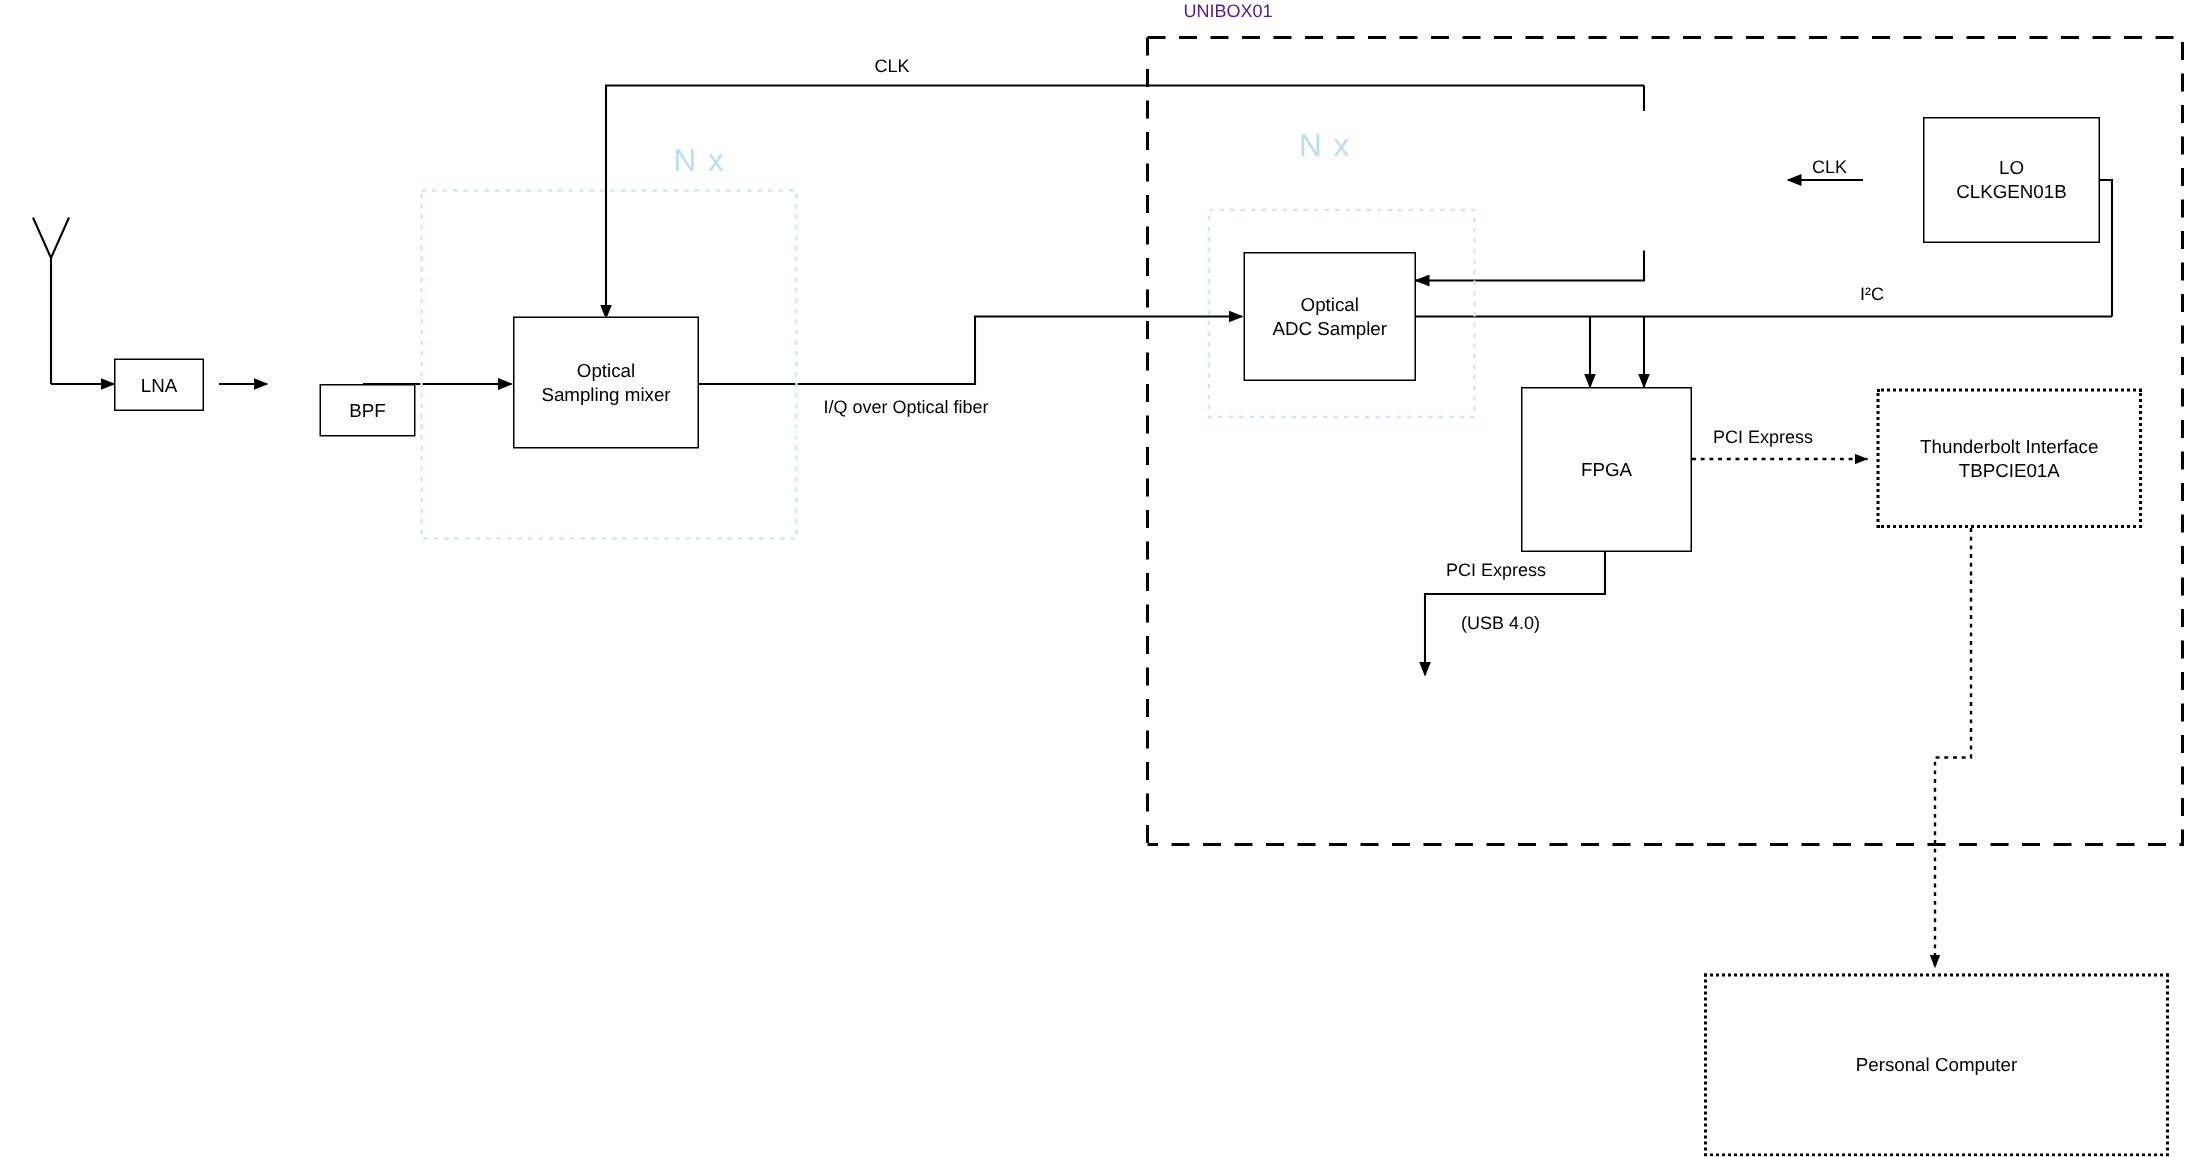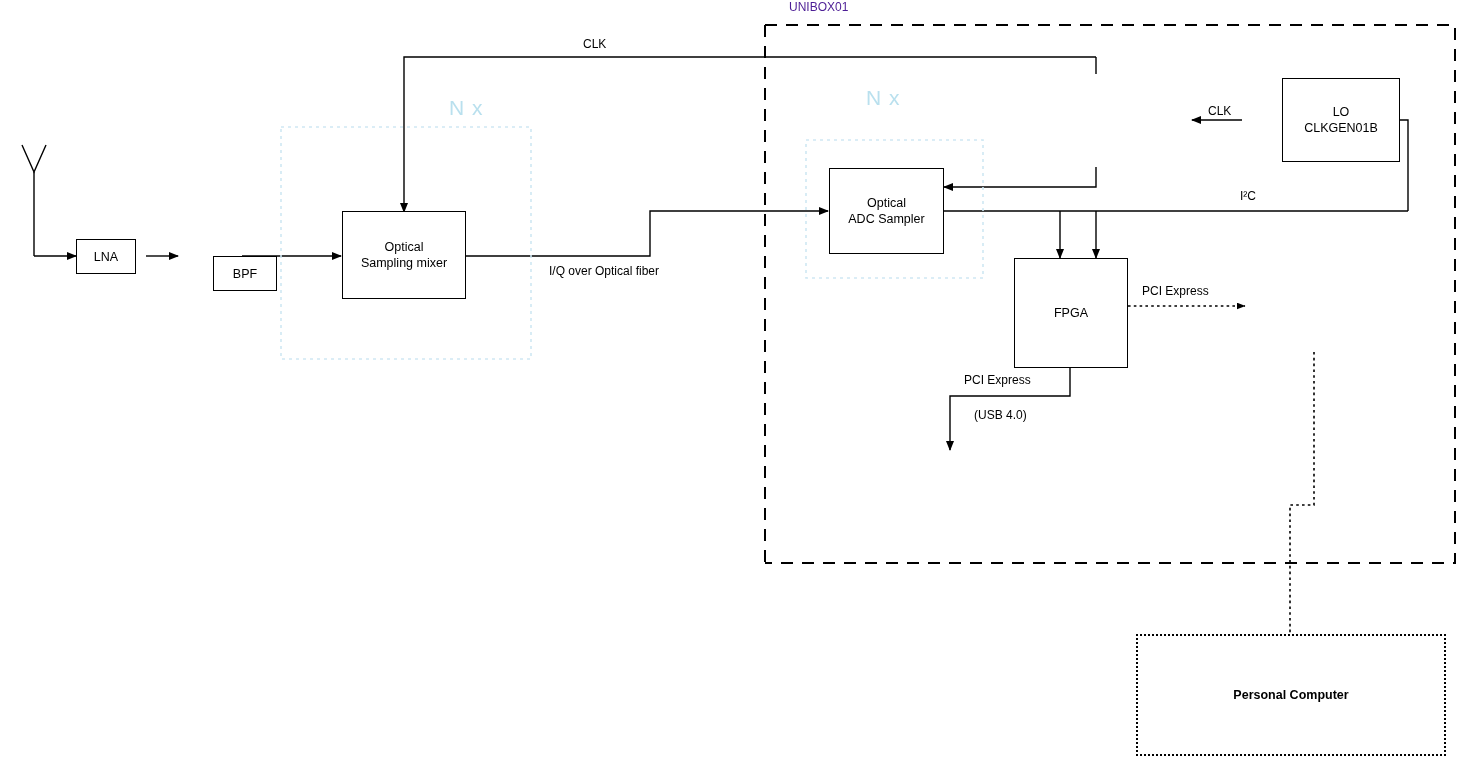--- a/index.html
+++ b/index.html
@@ -145,23 +145,27 @@
 
   <div class="node" style="left:1242px; top:78px; width:118px; height:84px; white-space:pre-line;margin-left:40px;">
     <span>LO
 CLKGEN01B</span>
   </div>
 
   <div class="node" style="left:1014px; top:258px; width:114px; height:110px;">
     <span>FPGA</span>
   </div>
 
+  <div class="node dotted" style="left:1251px; top:259px; width:177px; height:93px; white-space:pre-line;">
+    <span>Thunderbolt Interface
+TBPCIE01A</span>
+  </div>
 
 
-  <div class="node dotted" style="left:1136px; top:634px; width:310px; height:122px;font-weight:bold;">
+  <div class="node dotted" style="left:1136px; top:649px; width:310px; height:122px;">
     <span>Personal Computer</span>
   </div>
 
   <div class="label" style="left:583px; top:37px;">CLK</div>
   <div class="label" style="left:1208px; top:104px;">CLK</div>
   <div class="label" style="left:1240px; top:189px;">I²C</div>
   <div class="label" style="left:549px; top:264px;">I/Q over Optical fiber</div>
   <div class="label" style="left:1142px; top:284px;">PCI Express</div>
   <div class="label" style="left:964px; top:373px;">PCI Express</div>
   <div class="label" style="left:974px; top:408px;">(USB 4.0)</div>

